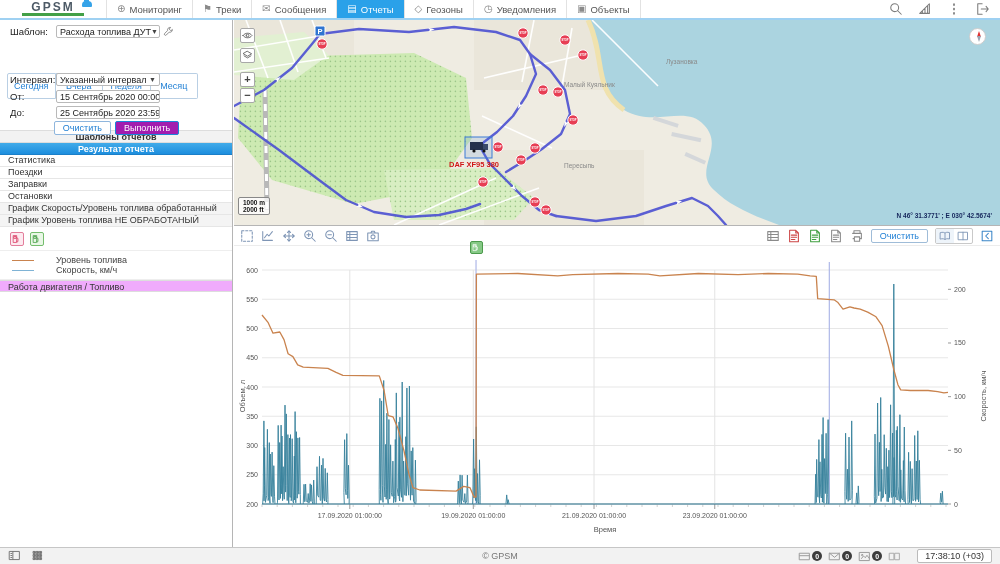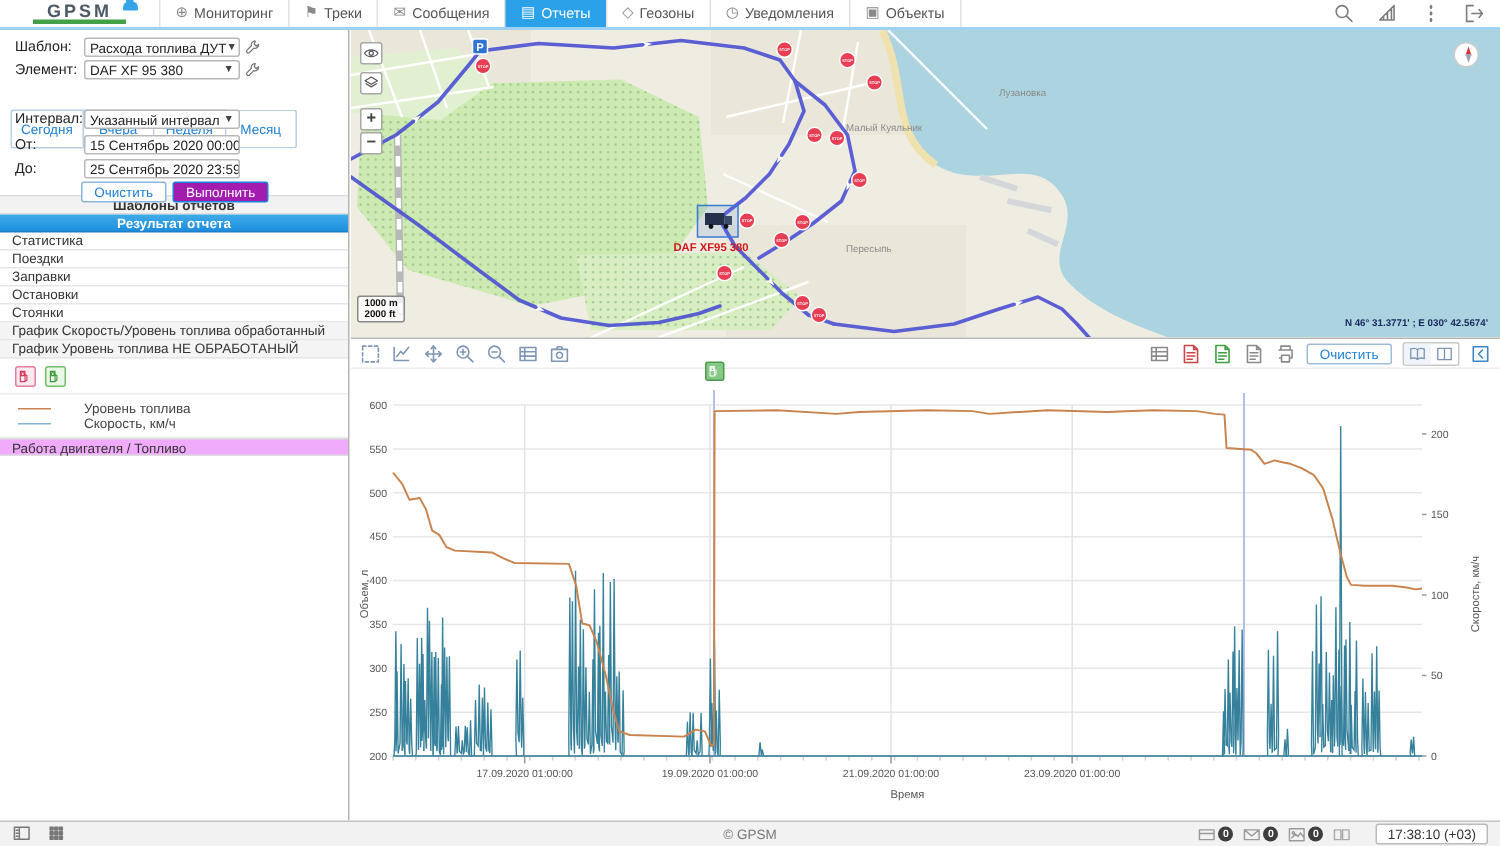--- a/index.html
+++ b/index.html
@@ -162,30 +162,20 @@
       <div class="f-row" style="top:5px">
         <span class="f-label">Шаблон:</span>
         <span class="f-field">
             <span>Расхода топлива ДУТ</span>
             <span class="caret">▼</span>
           </span>
         <span class="wrench"><svg viewBox="0 0 16 16">
               <path d="M10.5 2a3.5 3.5 0 0 0-3.8 4.6L2.5 10.8a1.6 1.6 0 0 0 2.3 2.3L9 8.9A3.5 3.5 0 0 0 13.6 5l-2.1 2L9.4 4.9Z" fill="none" stroke="currentColor" stroke-width="1.2" stroke-linecap="round" stroke-linejoin="round"></path>
             </svg></span>
       </div>
-      <div class="f-row" style="top:20px">
-        <span class="f-label">Элемент:</span>
-        <span class="f-field">
-            <span>DAF XF 95 380</span>
-            <span class="caret">▼</span>
-          </span>
-        <span class="wrench"><svg viewBox="0 0 16 16">
-              <path d="M10.5 2a3.5 3.5 0 0 0-3.8 4.6L2.5 10.8a1.6 1.6 0 0 0 2.3 2.3L9 8.9A3.5 3.5 0 0 0 13.6 5l-2.1 2L9.4 4.9Z" fill="none" stroke="currentColor" stroke-width="1.2" stroke-linecap="round" stroke-linejoin="round"></path>
-            </svg></span>
-      </div>
       <div class="f-row" style="top:37px">
         <div class="quick" id="quickBtns">
             <div class="qbtn">Сегодня</div>
             <div class="qbtn">Вчера</div>
             <div class="qbtn">Неделя</div>
             <div class="qbtn">Месяц</div>
           </div>
       </div>
       <div class="f-row" style="top:53px">
         <span class="f-label">Интервал:</span>
@@ -211,21 +201,20 @@
         <button class="btn-run">Выполнить</button>
       </div>
     </div>
     <div class="sec-h">Шаблоны отчетов</div>
     <div class="sec-h blue">Результат отчета</div>
     <div id="reportItems">
         <div class="sb-item">Статистика</div>
         <div class="sb-item">Поездки</div>
         <div class="sb-item">Заправки</div>
         <div class="sb-item">Остановки</div>
-        <div class="sb-item">Стоянки</div>
         <div class="sb-item shaded">График Скорость/Уровень топлива обработанный</div>
         <div class="sb-item shaded">График Уровень топлива НЕ ОБРАБОТАНЫЙ</div>
       </div>
     <div class="ev-icons">
       <span class="ev-ico ev-red">
           <svg viewBox="0 0 16 16">
             <path d="M2.5 2.5h5v11h-5ZM3.5 4h3v3h-3ZM7.5 6l2 1v4.5a1 1 0 0 1-2 0" fill="none" stroke="currentColor" stroke-width="1.2" stroke-linecap="round" stroke-linejoin="round"></path>
           </svg>
         </span>
       <span class="ev-ico ev-green">

